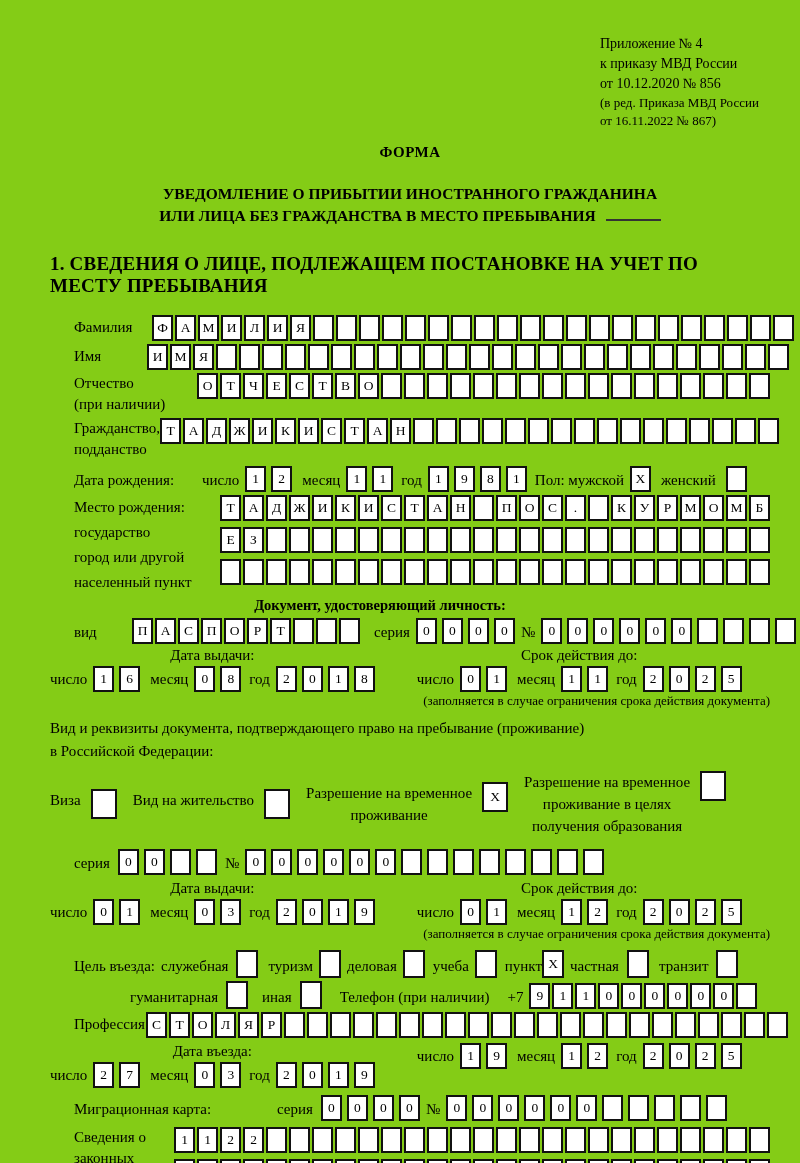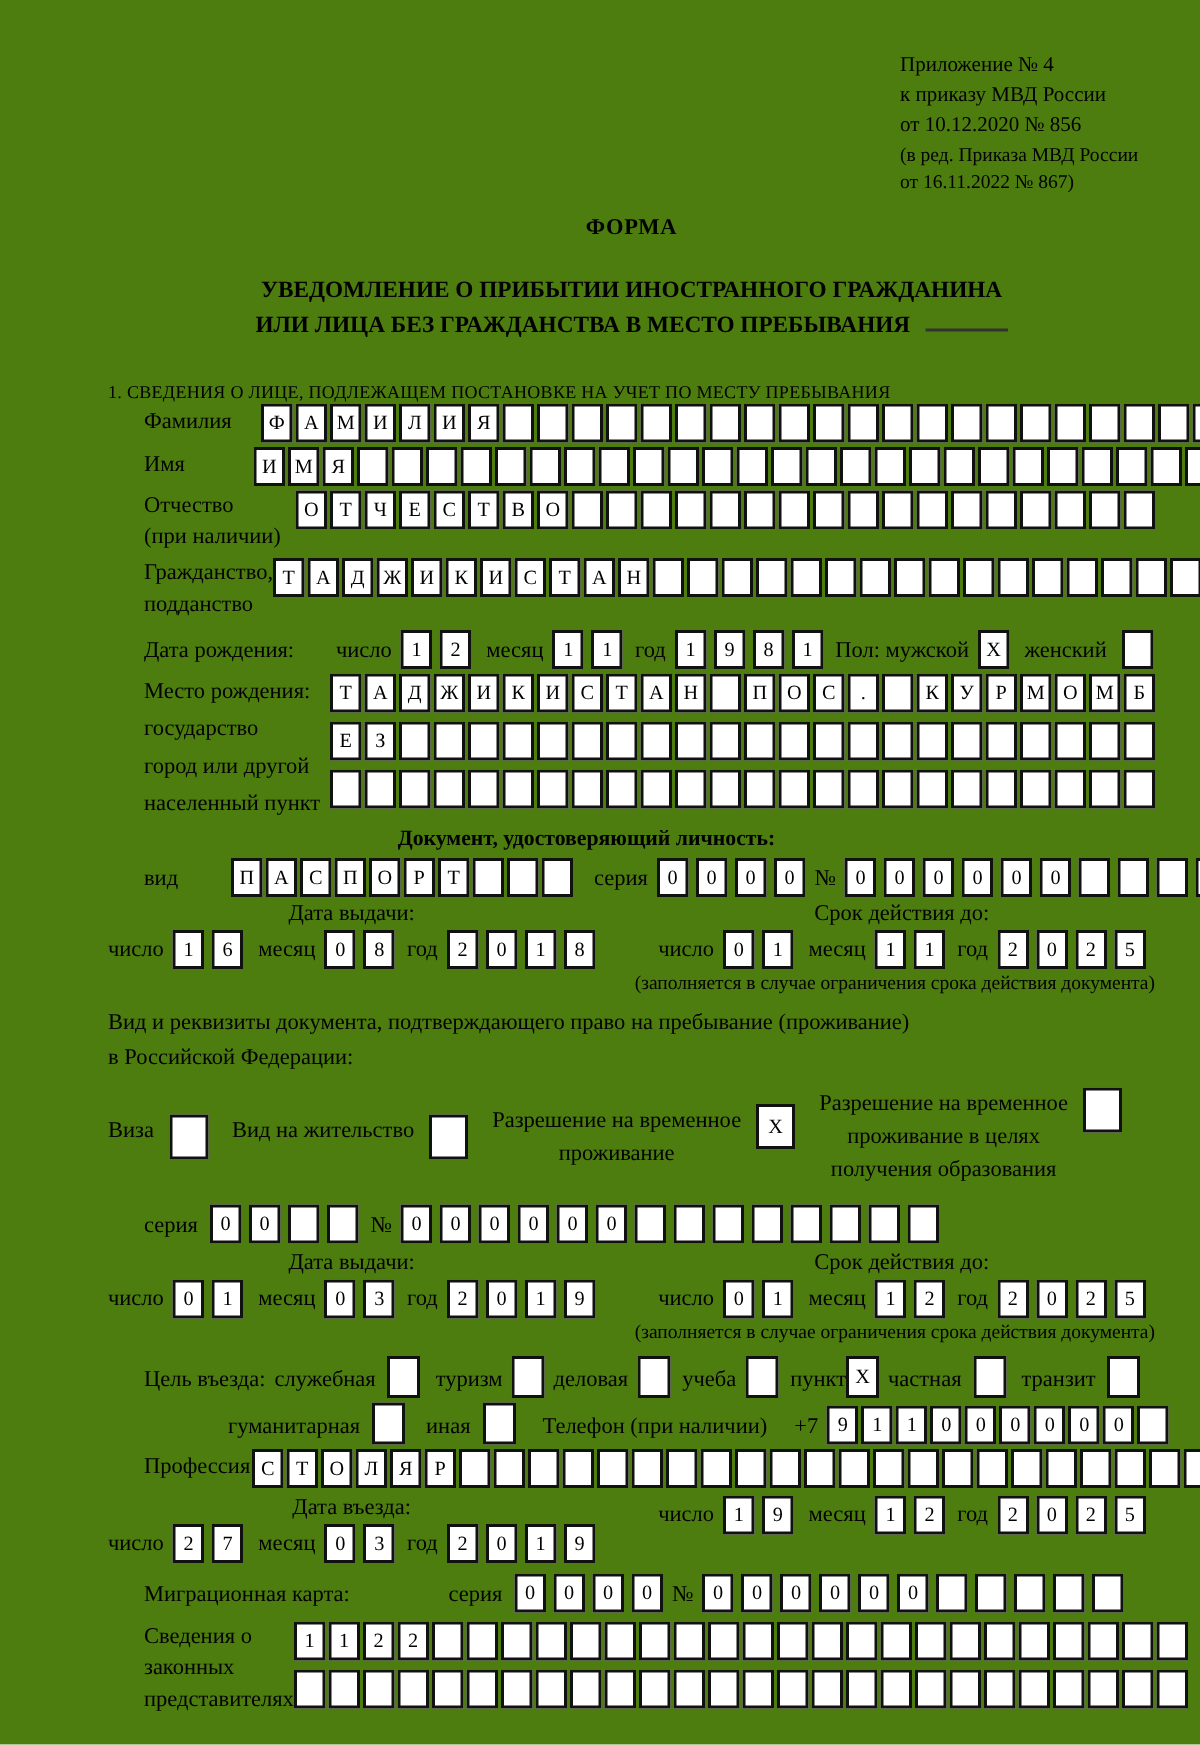--- a/index.html
+++ b/index.html
@@ -1,29 +1,29 @@
 <!DOCTYPE html>
 <html lang="ru"><head>
 <meta charset="utf-8">
 <style>
   html,body{margin:0;padding:0;background:#ffffff;}
   .page{
     width:800px;height:1163px;box-sizing:border-box;
-    padding:34px 30px 0 72px;background:#4d7c0f;color:#000;
+    padding:34px 30px 0 50px;background:#84cc16;color:#000;
     font-family:"Liberation Serif","DejaVu Serif",serif;
     overflow:hidden;position:relative;
   }
   
   .hdr{width:170px;margin-left:auto;font-size:14px;line-height:20px;}
   .hdr .small{font-size:13px;line-height:18px;}
   .forma{font-weight:bold;font-size:15px;text-align:center;margin-top:14px;margin-bottom:22px;letter-spacing:0.5px;}
   
   .title{text-align:center;font-weight:bold;font-size:15.5px;line-height:22px;margin-bottom:26px;}
   .tunder{display:inline-block;width:55px;border-bottom:2px solid #333;margin-left:10px;height:14px;}
-  .sec1{font-weight:normal;font-size:12px;letter-spacing:0.2px;}
+  .sec1{font-weight:bold;font-size:19px;margin-bottom:18px;letter-spacing:0.2px;}
   
   .row{display:flex;align-items:flex-start;margin-bottom:3px;margin-left:24px;}
   .row.vcenter{align-items:flex-end;}
   .lbl{font-size:15px;line-height:24px;flex:none;}
   .lbl2{font-size:15px;line-height:21px;flex:none;}
   .boxes{display:flex;gap:2px;flex:none;}
   .box{
     width:17px;height:22px;border:2px solid #111;flex:none;
     display:flex;align-items:center;justify-content:center;
     font-size:13.5px;font-family:"Liberation Serif",serif;background:#fff;

